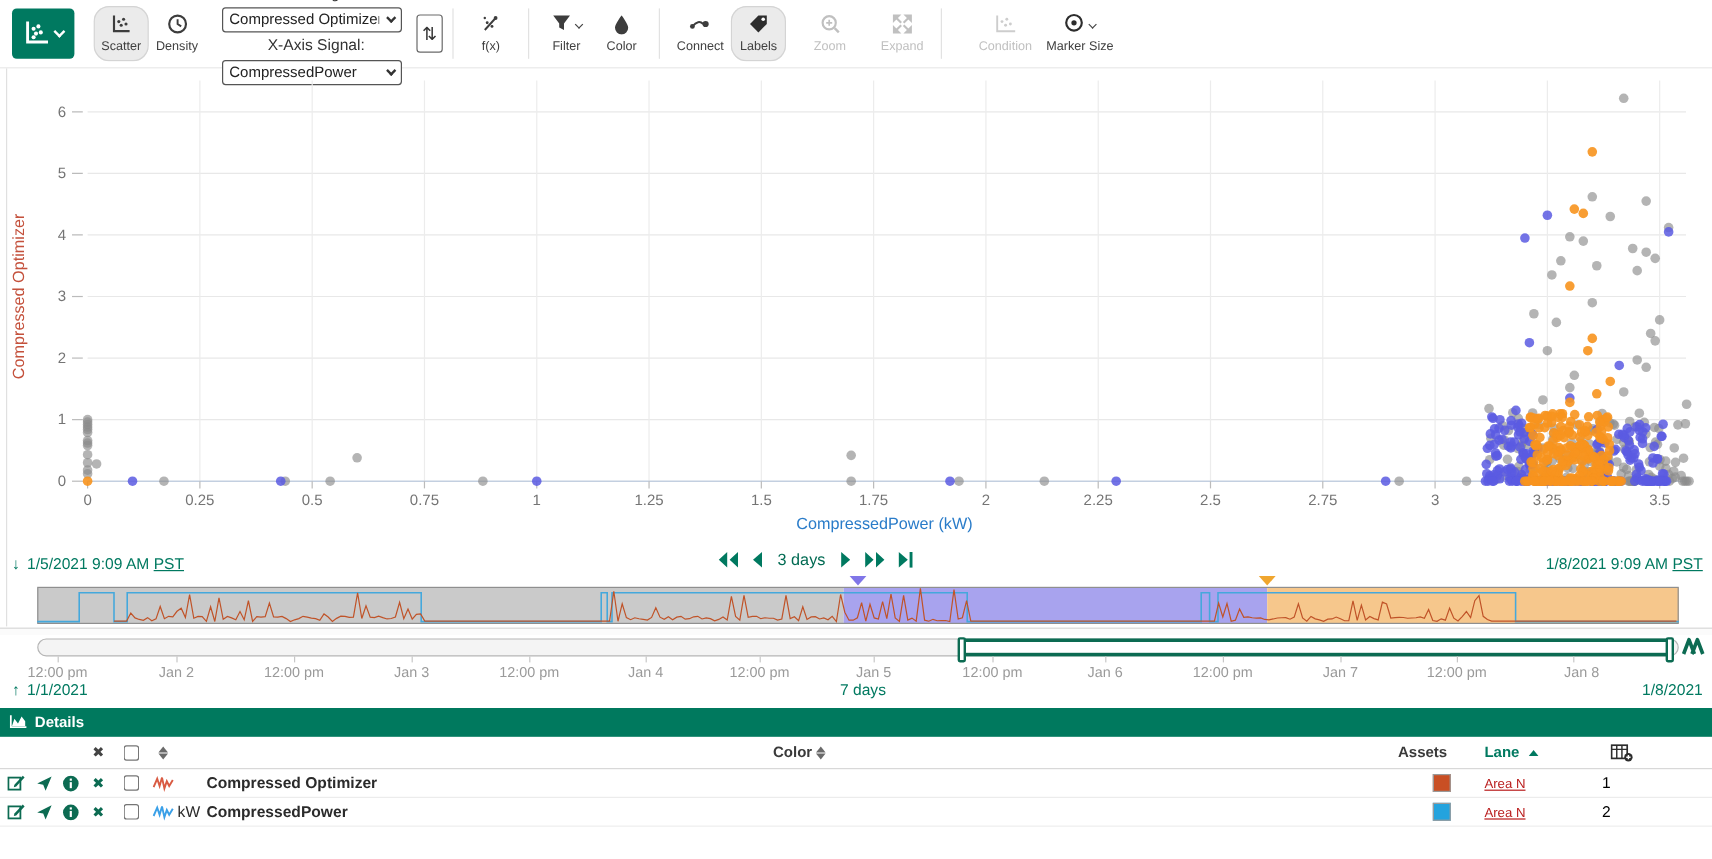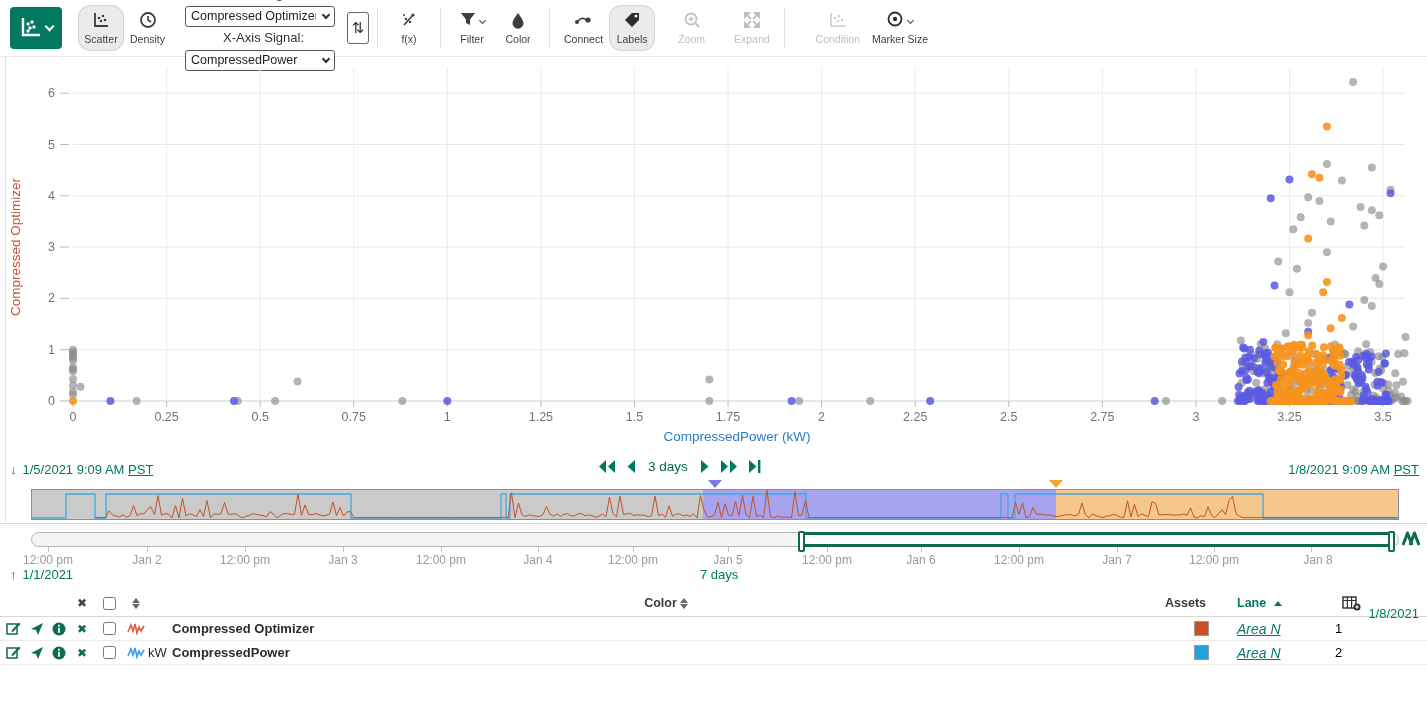--- a/index.html
+++ b/index.html
@@ -60,41 +60,41 @@
     border-top:3px solid #0c6b52; border-bottom:3px solid #0c6b52; }
   .nav-handle { position:absolute; top:-4px; width:7px; height:21px; background:#fff;
     border:2px solid #0c6b52; border-radius:2px; }
   .nav-handle.left { left:-4px; } .nav-handle.right { right:-4px; }
   .nav-ticks { position:absolute; left:0; top:18px; width:1427px; height:22px; }
   .nav-tick-line { position:absolute; top:0; width:1px; height:5px; background:#c7c7c7; }
   .nav-tick-label { position:absolute; top:6px; transform:translateX(-50%); font-size:12px; color:#9a9a9a; white-space:nowrap; }
   .nav-bottom { position:absolute; left:0; top:38px; width:1427px; height:20px; font-size:13px; color:#007960; }
   .nav-start { position:absolute; left:10px; display:flex; gap:6px; align-items:center; }
   .nav-dur { position:absolute; left:700px; }
-  .nav-end { position:absolute; right:8px;margin-top:39px; }
+  .nav-end { position:absolute; right:8px; }
   .autoupdate { position:absolute; left:1401px; top:1px; }
 
   
   .details-header { height:24px; background:#00795e; color:#fff; display:flex; align-items:center;
     gap:6px; padding:0 8px; font-size:12.5px; font-weight:bold; }
   .grid-row { display:grid; grid-template-columns:26px 22px 22px 24px 30px 24px 22px 1fr 72px 84px 60px 46px;
     align-items:center; height:24px; }
   .thead { height:27px; font-size:12.5px; font-weight:bold; color:#3a3a3a; border-bottom:1px solid #d8d8d8; }
   .trow { border-bottom:1px solid #ececec; font-size:13px; }
   .trow:first-of-type { border-top:1px solid #f0f0f0; }
   .cell-c { display:flex; justify-content:center; align-items:center; }
   .cell-name { font-weight:bold; color:#2b2b2b; padding-left:2px; }
   .cell-unit { color:#2b2b2b; }
   .sorts { display:inline-flex; flex-direction:column; gap:1px; vertical-align:1px; margin:0 3px; }
   .tri-up { width:0;height:0;border-left:4px solid transparent;border-right:4px solid transparent;border-bottom:5px solid #6a6a6a; }
   .tri-dn { width:0;height:0;border-left:4px solid transparent;border-right:4px solid transparent;border-top:5px solid #6a6a6a; }
   .tri-up.teal { border-bottom-color:#007960; }
   .lane-head { color:#007960; display:flex; align-items:center; gap:8px; }
   .swatch { width:15px; height:15px; border:1px solid #9a9a9a; }
-  a.asset-link { color:#0f766e; font-size:14px;font-style:italic; }
+  a.asset-link { color:#b91c1c; font-size:11px; }
   input[type="checkbox"] { width:13px; height:13px; accent-color:#fff; }
   .x-glyph { color:#0c6b52; font-size:12px; font-weight:bold; }
   .x-glyph.dark { color:#444; }
   .details-rest { height:28px; background:#fff; }
 </style>
 </head>
 <body>
 
 <div class="app">
 
@@ -1107,20 +1107,29 @@
       <span class="nav-start">
         <span style="font-weight:bold;">↑</span>
         <span>1/1/2021</span>
       </span>
       <span class="nav-dur">7 days</span>
       <span class="nav-end">1/8/2021</span>
     </div>
   </div>
 
   <section>
+    <div class="details-header">
+      <span>
+        <svg width="15" height="12" viewBox="0 0 15 12">
+            <path d="M1 1 V11 H14" stroke="#fff" stroke-width="1.5" fill="none"></path>
+            <path d="M2 10 L4 4 L7 8 L10 2 L13 6 V10 Z" fill="#fff"></path>
+          </svg>
+      </span>
+      <span>Details</span>
+    </div>
 
     <div class="grid-row thead">
       <span></span>
         <span></span>
         <span></span>
       <span class="cell-c x-glyph dark">✖</span>
       <span class="cell-c">
           <input type="checkbox" style="">
         </span>
       <span class="cell-c">

